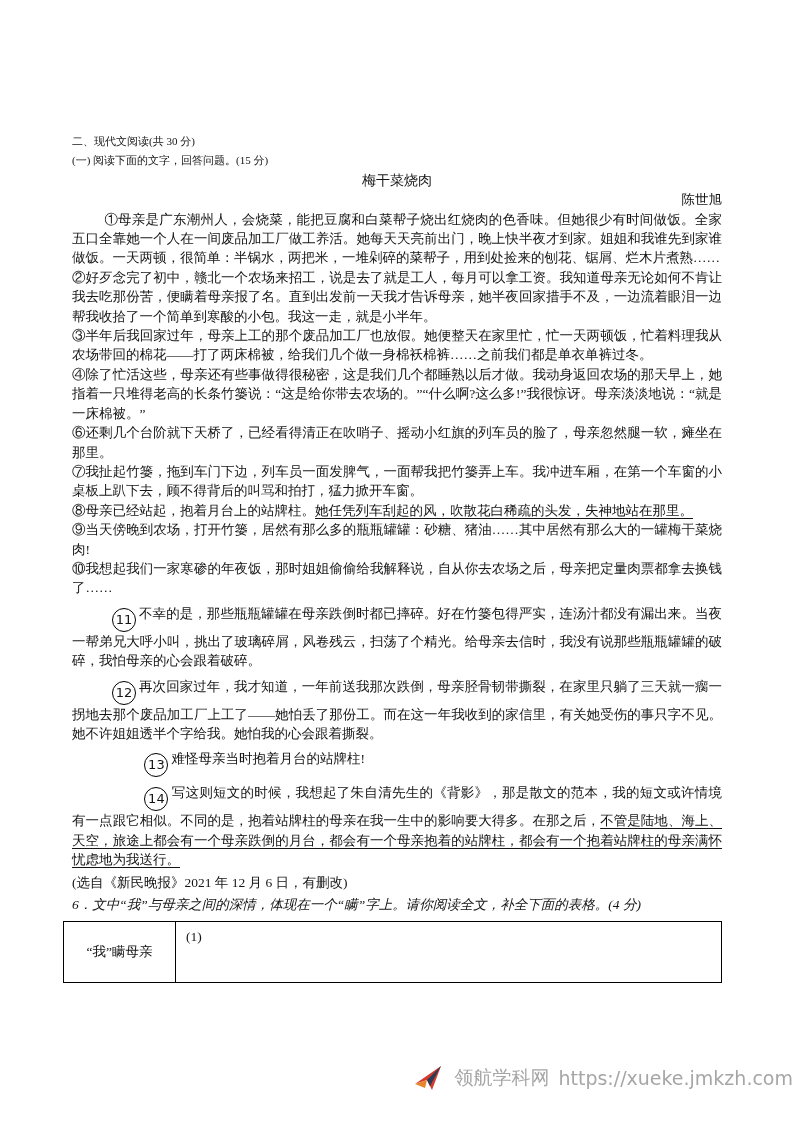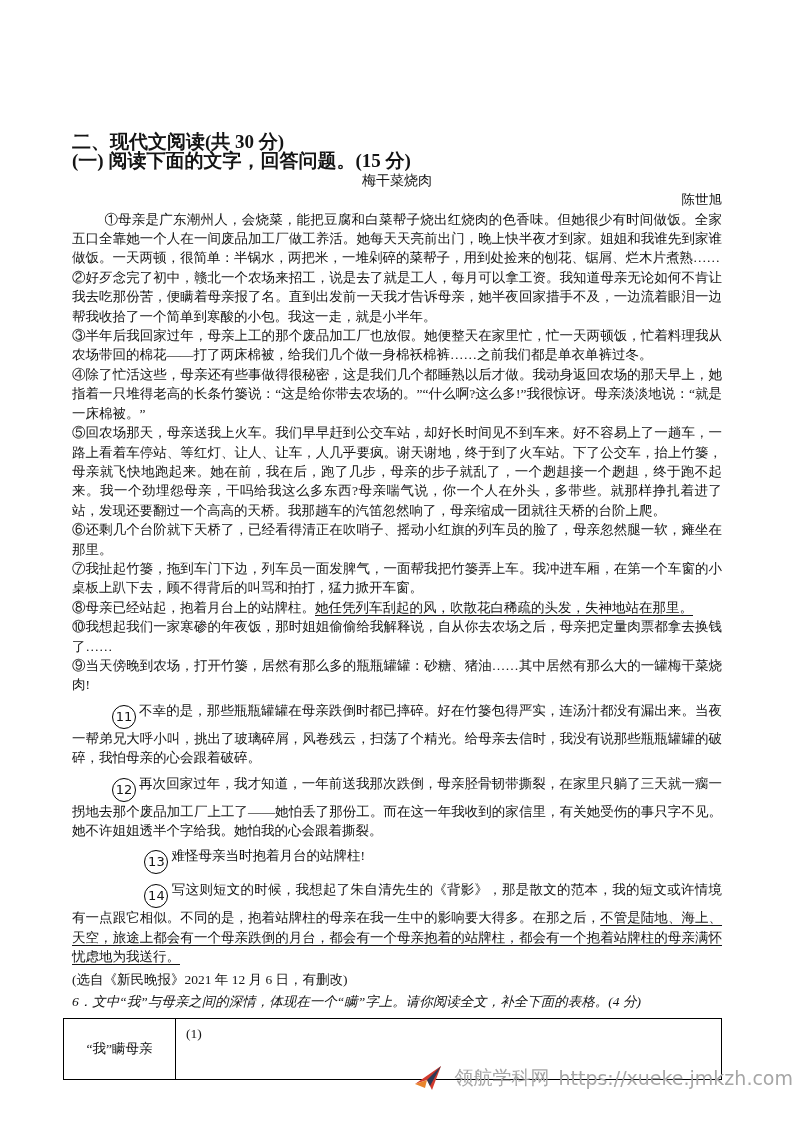--- a/index.html
+++ b/index.html
@@ -13,21 +13,21 @@
     overflow: hidden;
   }
   .content {
     position: absolute;
     left: 72px; top: 132px;
     width: 650px;
     font-size: 13.5px;
     line-height: 19.4px;
     text-align: justify;
   }
-  .heading, .subheading { margin: 0; font-weight: bold; font-size: 19px; }
+  .heading, .subheading { margin: 0; font-weight: normal; font-size: 11px; }
   .title  { text-align: center; margin: 0; font-weight: normal; font-size: 14px; }
   .author { text-align: right; margin: 0; }
   p.para { margin: 0; }
   p.indent { text-indent: 2.4em; }
   .underline { text-decoration: underline; text-underline-offset: 3px; }
   .circled {
     display: inline-block;
     width: 24px; height: 24px;
     border: 1.7px solid #000;
     border-radius: 50%;
@@ -72,26 +72,25 @@
   <p class="heading">二、现代文阅读(共 30 分)</p>
   <p class="subheading">(一) 阅读下面的文字，回答问题。(15 分)</p>
   <p class="title">梅干菜烧肉</p>
   <p class="author">陈世旭</p>
 
   <div>
       <p class="para indent"><span>①母亲是广东潮州人，会烧菜，能把豆腐和白菜帮子烧出红烧肉的色香味。但她很少有时间做饭。全家五口全靠她一个人在一间废品加工厂做工养活。她每天天亮前出门，晚上快半夜才到家。姐姐和我谁先到家谁做饭。一天两顿，很简单：半锅水，两把米，一堆剁碎的菜帮子，用到处捡来的刨花、锯屑、烂木片煮熟……</span></p>
       <p class="para"><span>②好歹念完了初中，赣北一个农场来招工，说是去了就是工人，每月可以拿工资。我知道母亲无论如何不肯让我去吃那份苦，便瞒着母亲报了名。直到出发前一天我才告诉母亲，她半夜回家措手不及，一边流着眼泪一边帮我收拾了一个简单到寒酸的小包。我这一走，就是小半年。</span></p>
       <p class="para"><span>③半年后我回家过年，母亲上工的那个废品加工厂也放假。她便整天在家里忙，忙一天两顿饭，忙着料理我从农场带回的棉花——打了两床棉被，给我们几个做一身棉袄棉裤……之前我们都是单衣单裤过冬。</span></p>
       <p class="para"><span>④除了忙活这些，母亲还有些事做得很秘密，这是我们几个都睡熟以后才做。我动身返回农场的那天早上，她指着一只堆得老高的长条竹篓说：“这是给你带去农场的。”“什么啊?这么多!”我很惊讶。母亲淡淡地说：“就是一床棉被。”</span></p>
-      <p class="para"><span>⑤回农场那天，母亲送我上火车。我们早早赶到公交车站，却好长时间见不到车来。好不容易上了一趟车，一路上看着车停站、等红灯、让人、让车，人几乎要疯。谢天谢地，终于到了火车站。下了公交车，抬上竹篓，母亲就飞快地跑起来。她在前，我在后，跑了几步，母亲的步子就乱了，一个趔趄接一个趔趄，终于跑不起来。我一个劲埋怨母亲，干吗给我这么多东西?母亲喘气说，你一个人在外头，多带些。就那样挣扎着进了站，发现还要翻过一个高高的天桥。我那趟车的汽笛忽然响了，母亲缩成一团就往天桥的台阶上爬。</span></p>
       <p class="para"><span>⑥还剩几个台阶就下天桥了，已经看得清正在吹哨子、摇动小红旗的列车员的脸了，母亲忽然腿一软，瘫坐在那里。</span></p>
       <p class="para"><span>⑦我扯起竹篓，拖到车门下边，列车员一面发脾气，一面帮我把竹篓弄上车。我冲进车厢，在第一个车窗的小桌板上趴下去，顾不得背后的叫骂和拍打，猛力掀开车窗。</span></p>
       <p class="para"><span>⑧母亲已经站起，抱着月台上的站牌柱。</span><span class="underline">她任凭列车刮起的风，吹散花白稀疏的头发，失神地站在那里。</span></p>
+      <p class="para"><span>⑨当天傍晚到农场，打开竹篓，居然有那么多的瓶瓶罐罐：砂糖、猪油……其中居然有那么大的一罐梅干菜烧肉!</span></p>
       <p class="para"><span>⑩我想起我们一家寒碜的年夜饭，那时姐姐偷偷给我解释说，自从你去农场之后，母亲把定量肉票都拿去换钱了……</span></p>
-      <p class="para"><span>⑨当天傍晚到农场，打开竹篓，居然有那么多的瓶瓶罐罐：砂糖、猪油……其中居然有那么大的一罐梅干菜烧肉!</span></p>
       <p class="para big"><span class="circled">11</span><span>不幸的是，那些瓶瓶罐罐在母亲跌倒时都已摔碎。好在竹篓包得严实，连汤汁都没有漏出来。当夜一帮弟兄大呼小叫，挑出了玻璃碎屑，风卷残云，扫荡了个精光。给母亲去信时，我没有说那些瓶瓶罐罐的破碎，我怕母亲的心会跟着破碎。</span></p>
       <p class="para big"><span class="circled">12</span><span>再次回家过年，我才知道，一年前送我那次跌倒，母亲胫骨韧带撕裂，在家里只躺了三天就一瘸一拐地去那个废品加工厂上工了——她怕丢了那份工。而在这一年我收到的家信里，有关她受伤的事只字不见。她不许姐姐透半个字给我。她怕我的心会跟着撕裂。</span></p>
       <p class="para indent big"><span class="circled">13</span><span>难怪母亲当时抱着月台的站牌柱!</span></p>
       <p class="para indent big"><span class="circled">14</span><span>写这则短文的时候，我想起了朱自清先生的《背影》，那是散文的范本，我的短文或许情境有一点跟它相似。不同的是，抱着站牌柱的母亲在我一生中的影响要大得多。在那之后，</span><span class="underline">不管是陆地、海上、天空，旅途上都会有一个母亲跌倒的月台，都会有一个母亲抱着的站牌柱，都会有一个抱着站牌柱的母亲满怀忧虑地为我送行。</span></p>
     </div>
 
   <p class="source">(选自《新民晚报》2021 年 12 月 6 日，有删改)</p>
   <p class="question">6．文中“我”与母亲之间的深情，体现在一个“瞒”字上。请你阅读全文，补全下面的表格。(4 分)</p>
 
   <table class="answer">

